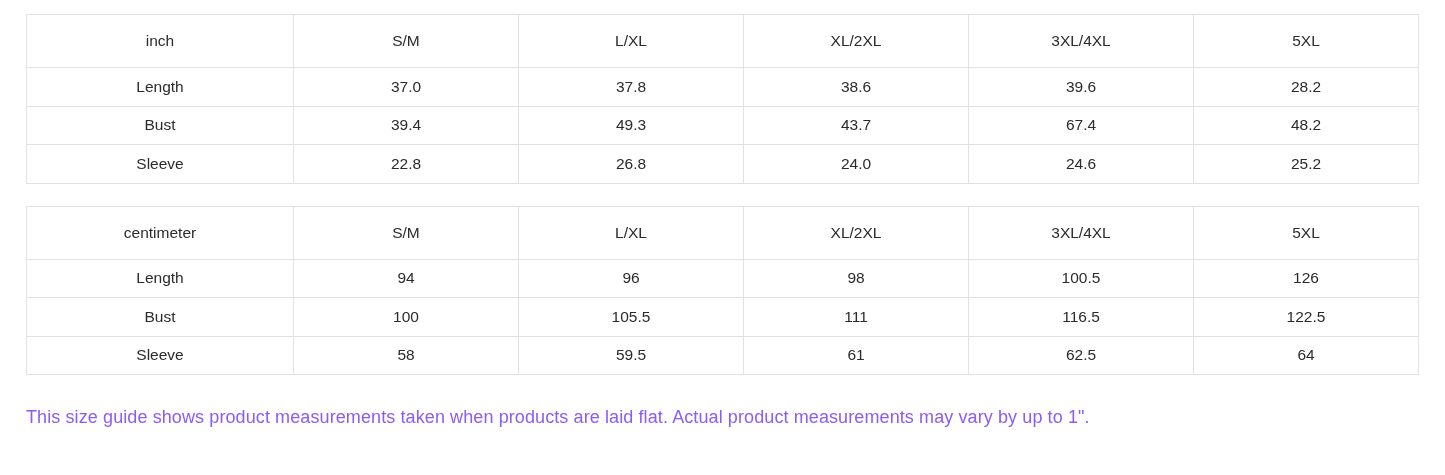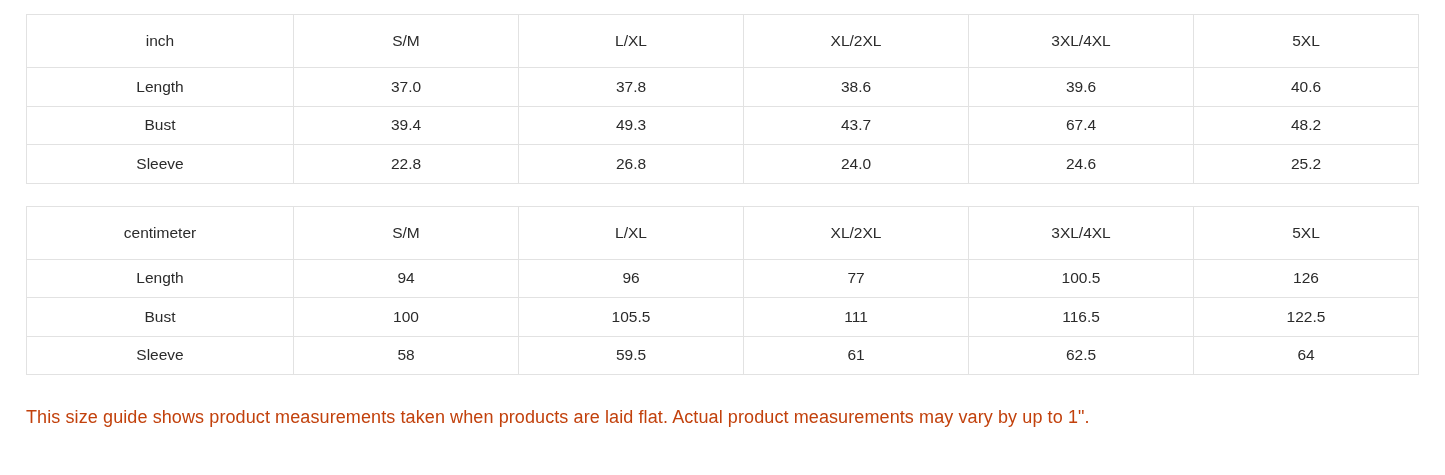--- a/index.html
+++ b/index.html
@@ -36,21 +36,21 @@
     height: 37.5px;
     vertical-align: middle;
   }
   table.size-table thead th {
     height: 52px;
   }
   col.label-col { width: 267px; }
   col.data-col  { width: 225px; }
   .note {
     font-size: 18px;
-    color: #c2410c;
+    color: #8b5cf6;
     margin-top: 30px;
     line-height: 1.4;
     letter-spacing: 0.1px;
   }
 </style>
 </head>
 <body>
 
 <div class="page">
 
@@ -73,21 +73,21 @@
         <th>5XL</th>
       </tr>
     </thead>
     <tbody>
       <tr>
         <td>Length</td>
         <td>37.0</td>
         <td>37.8</td>
         <td>38.6</td>
         <td>39.6</td>
-        <td>40.6</td>
+        <td>28.2</td>
       </tr>
       <tr>
         <td>Bust</td>
         <td>39.4</td>
         <td>49.3</td>
         <td>43.7</td>
         <td>67.4</td>
         <td>48.2</td>
       </tr>
       <tr>
@@ -118,21 +118,21 @@
         <th>XL/2XL</th>
         <th>3XL/4XL</th>
         <th>5XL</th>
       </tr>
     </thead>
     <tbody>
       <tr>
         <td>Length</td>
         <td>94</td>
         <td>96</td>
-        <td>77</td>
+        <td>98</td>
         <td>100.5</td>
         <td>126</td>
       </tr>
       <tr>
         <td>Bust</td>
         <td>100</td>
         <td>105.5</td>
         <td>111</td>
         <td>116.5</td>
         <td>122.5</td>

